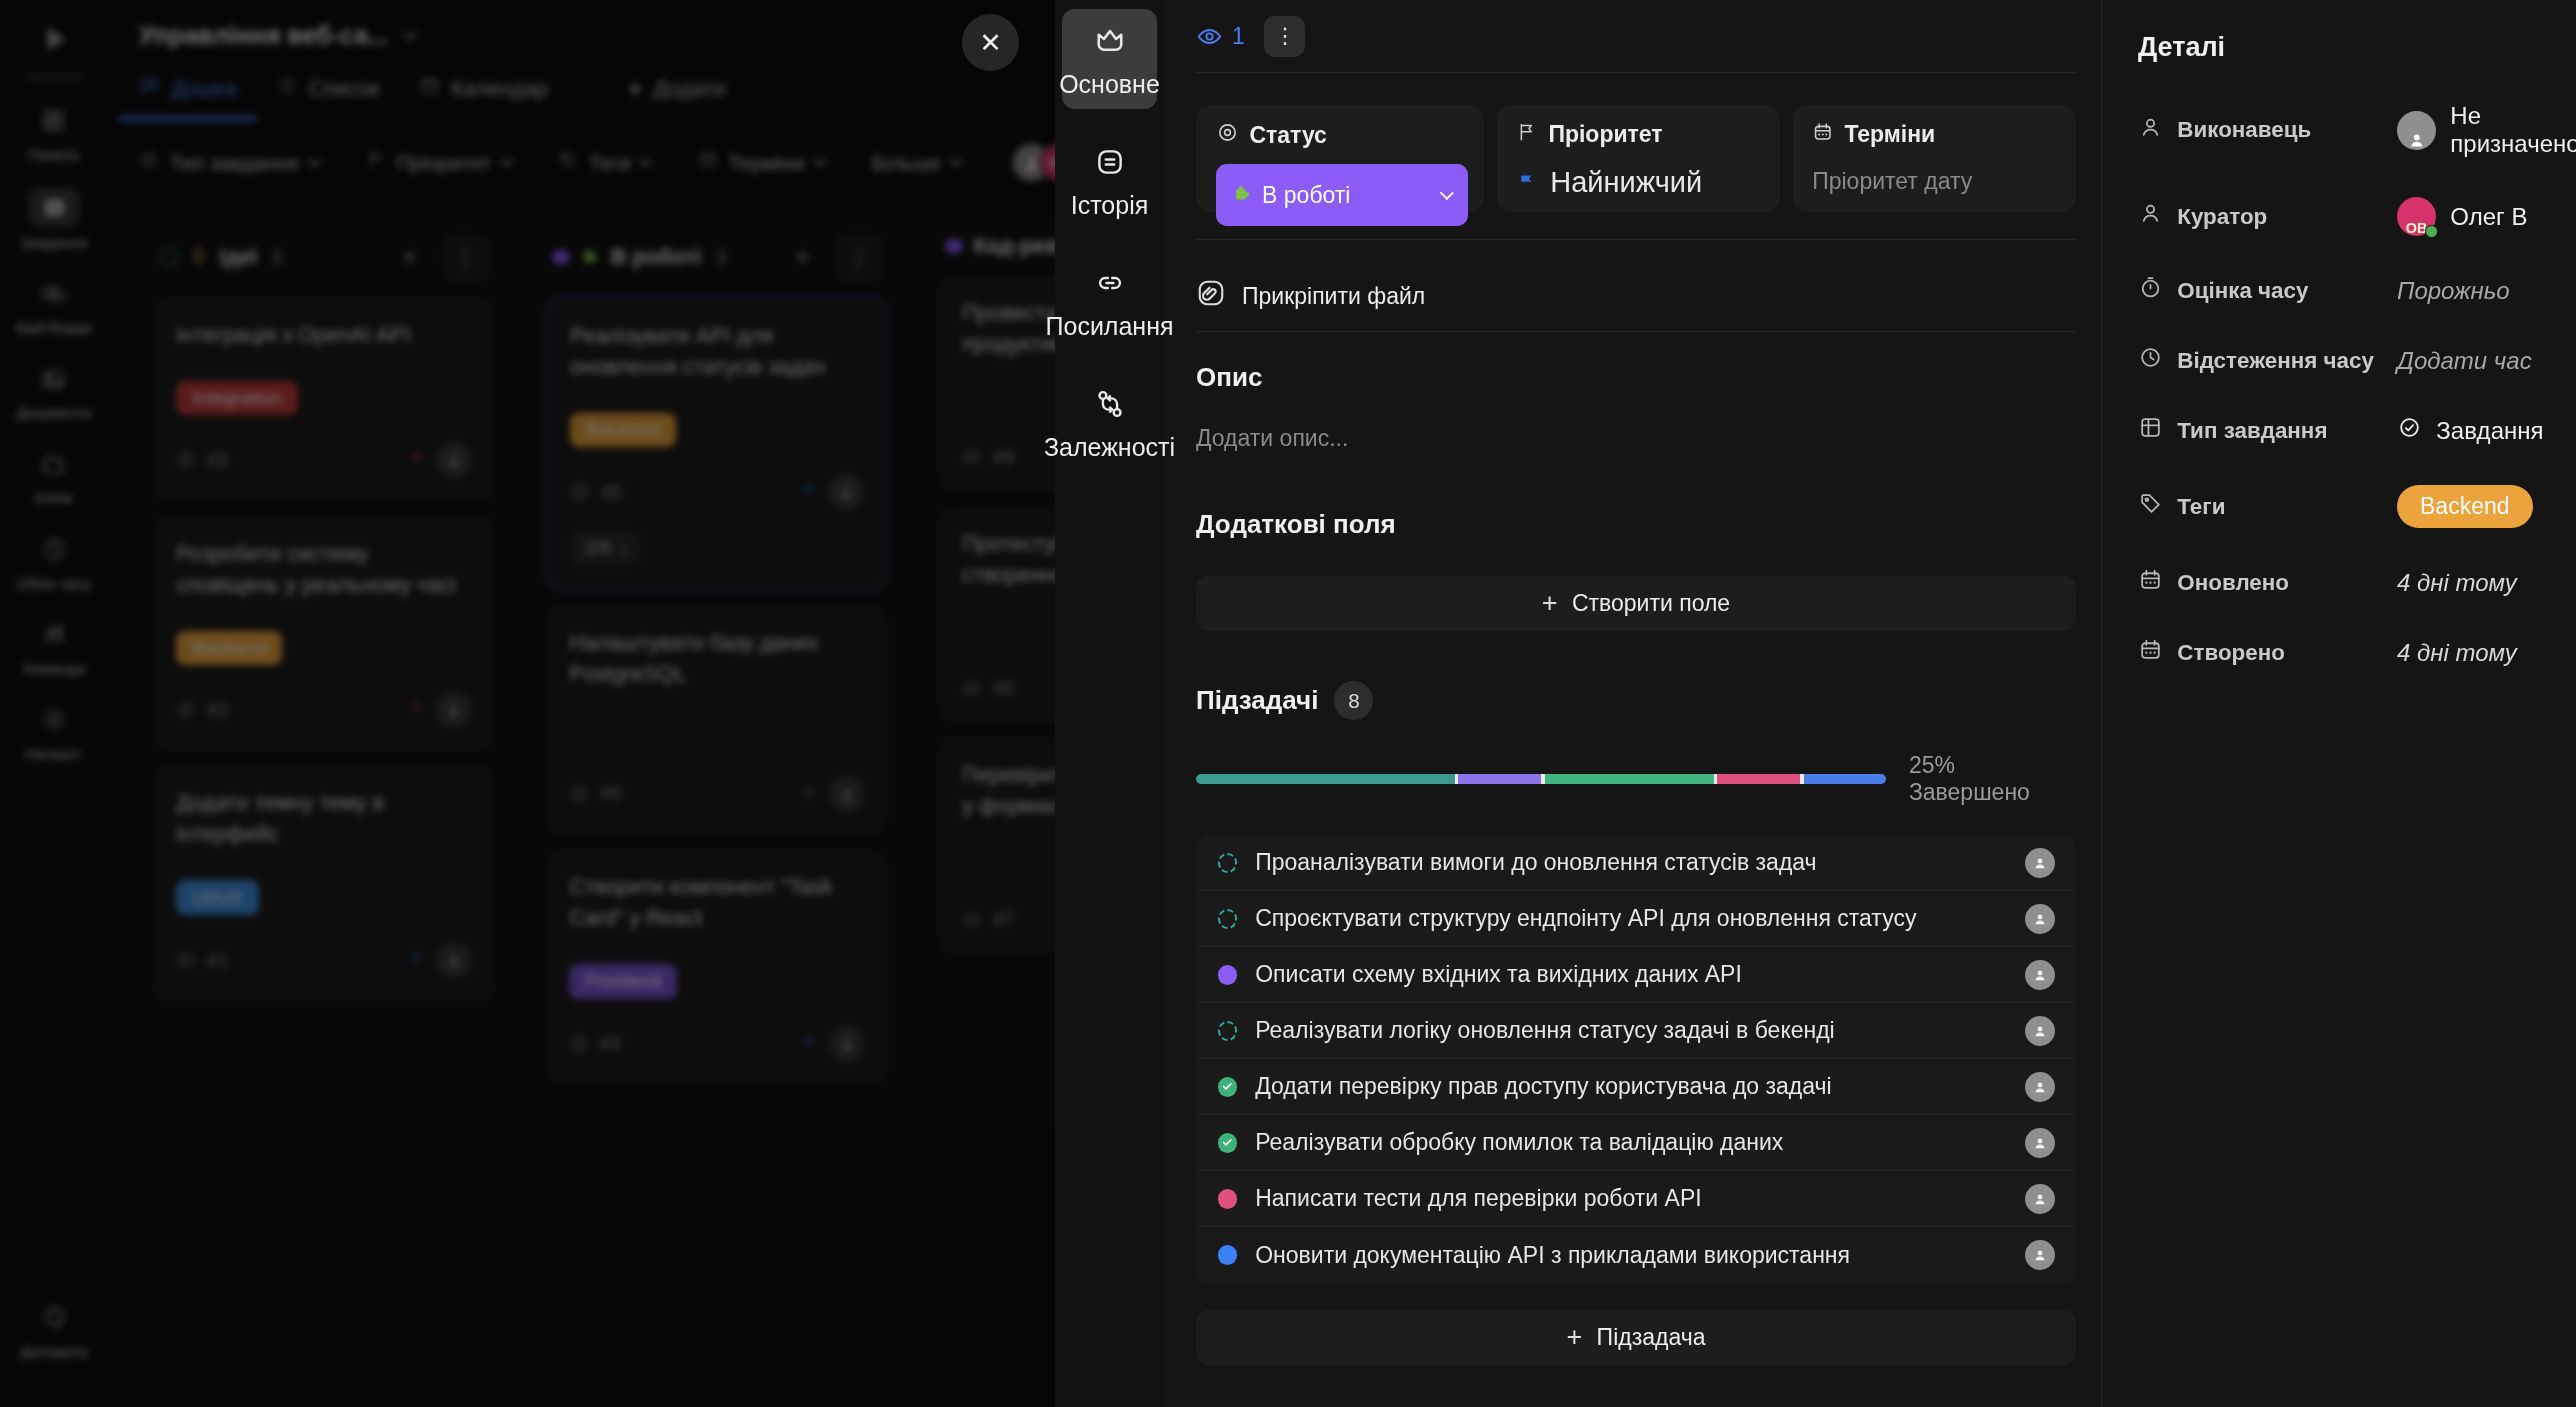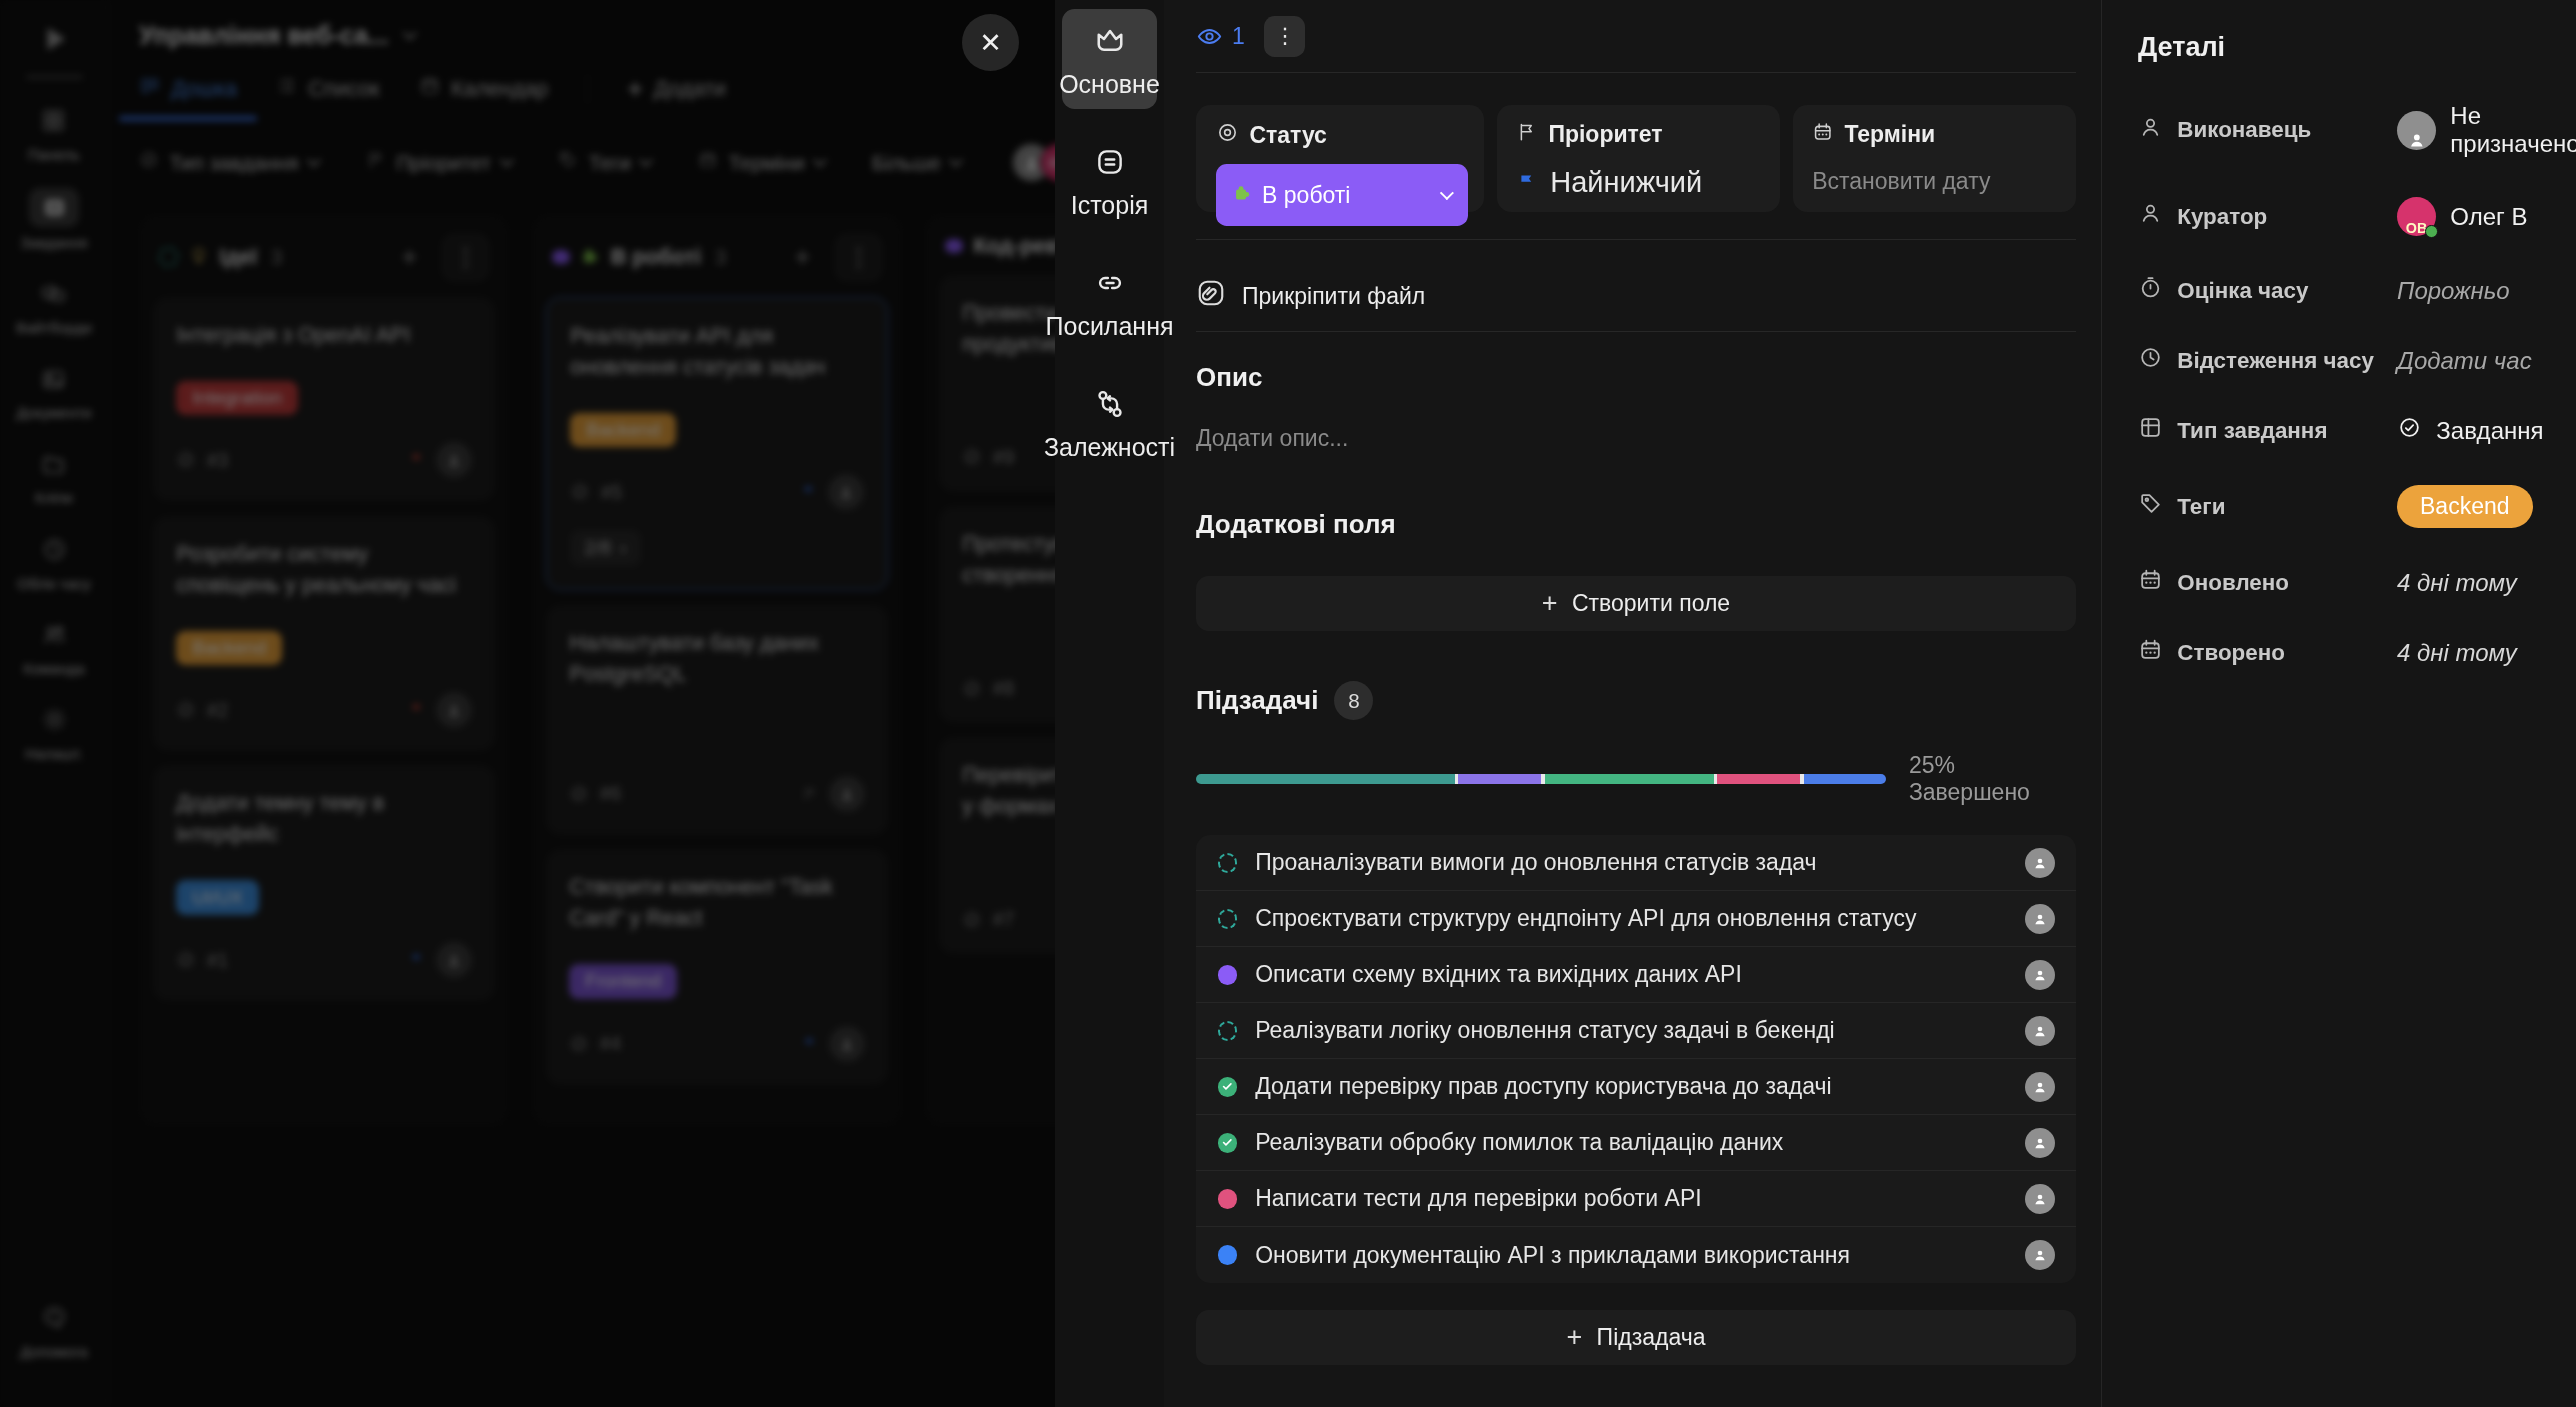--- a/index.html
+++ b/index.html
@@ -645,21 +645,21 @@
         </div>
         <div class="field-card">
           <div class="fc-label">
             <span class="fci"><svg width="21.5" height="21.5" viewBox="0 0 24 24">
                   <rect x="4" y="6" width="16" height="14" rx="3"></rect>
                   <path d="M8 3.5v4M16 3.5v4M4 11h16"></path>
                   <path d="M8 15h.01M12 15h.01M16 15h.01" stroke-width="2.2"></path>
                 </svg></span>
             <span>Терміни</span>
           </div>
-          <div class="fc-placeholder">Встановити дату</div>
+          <div class="fc-placeholder">Пріоритет дату</div>
         </div>
       </div>
 
       <div class="hr" style="margin-top:27px"></div>
       <div class="attach-row">
         <span class="ai"><svg width="30" height="30" viewBox="0 0 24 24">
               <rect x="3" y="3" width="18" height="18" rx="6"></rect>
               <path d="M9 13l3.5-3.5a1.9 1.9 0 012.7 2.7l-4.3 4.3a3.1 3.1 0 01-4.4-4.4l4.3-4.3"></path>
             </svg></span>
         <span>Прикріпити файл</span>

